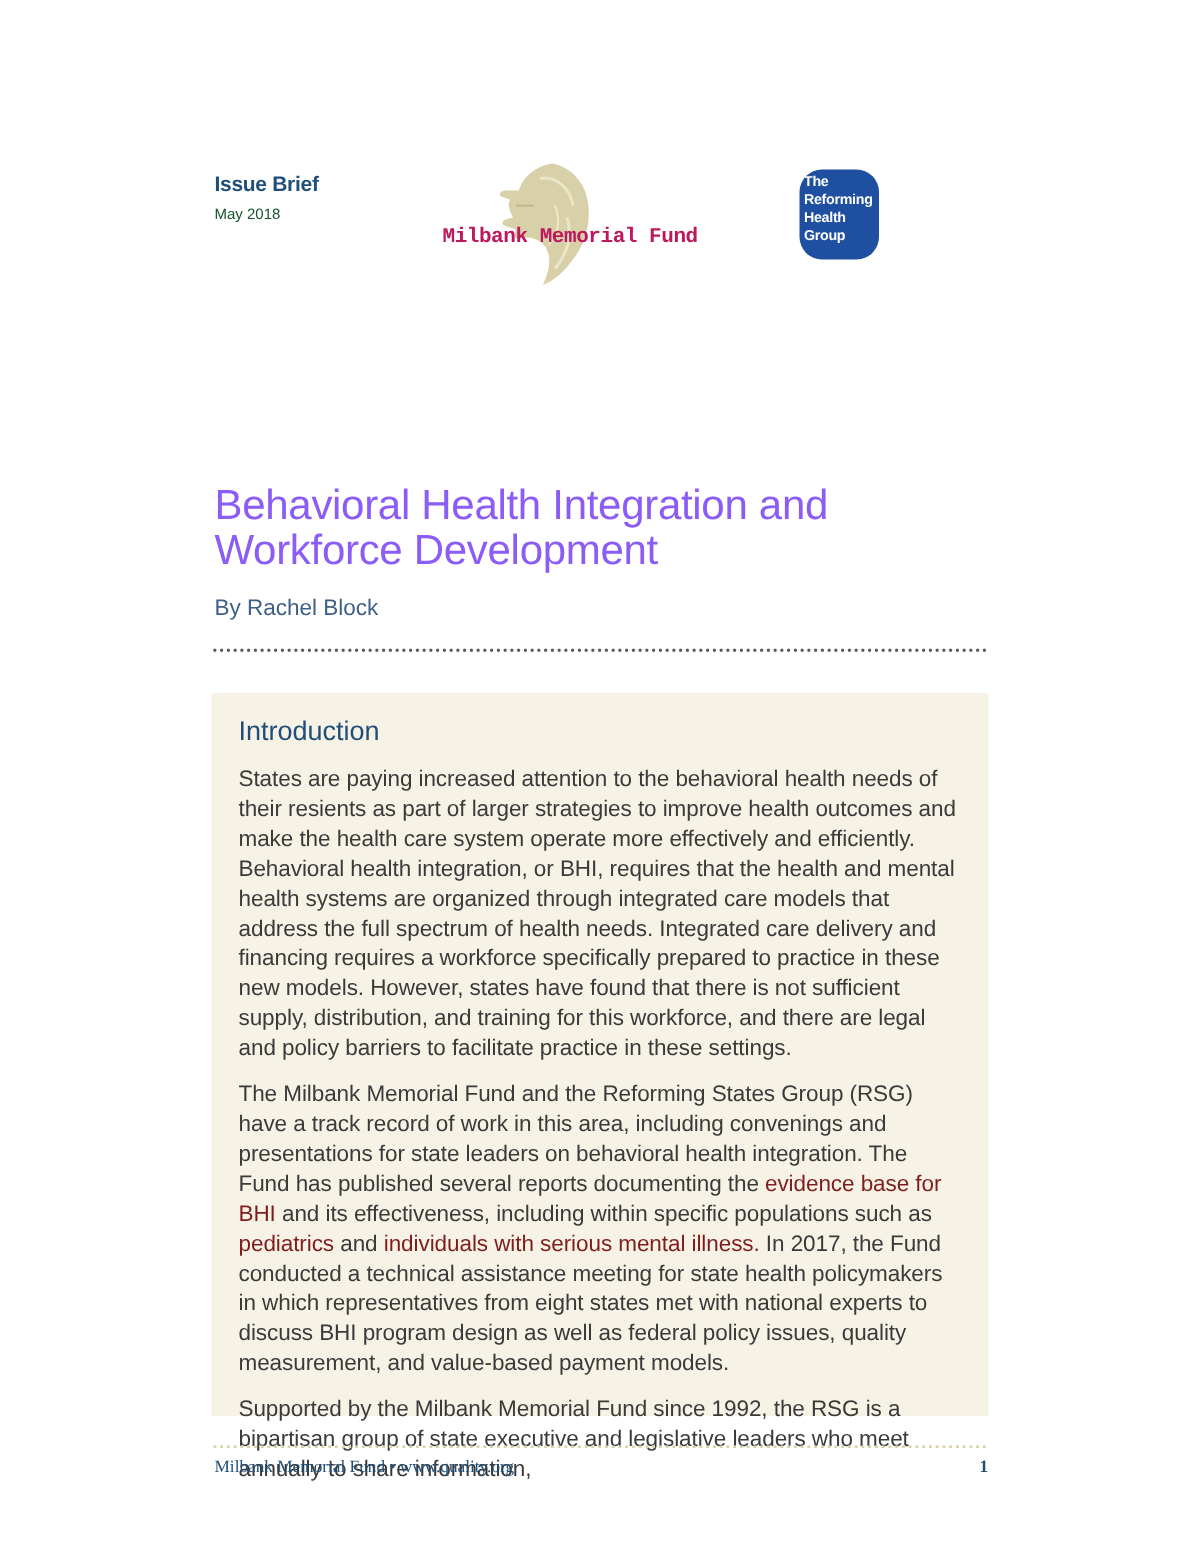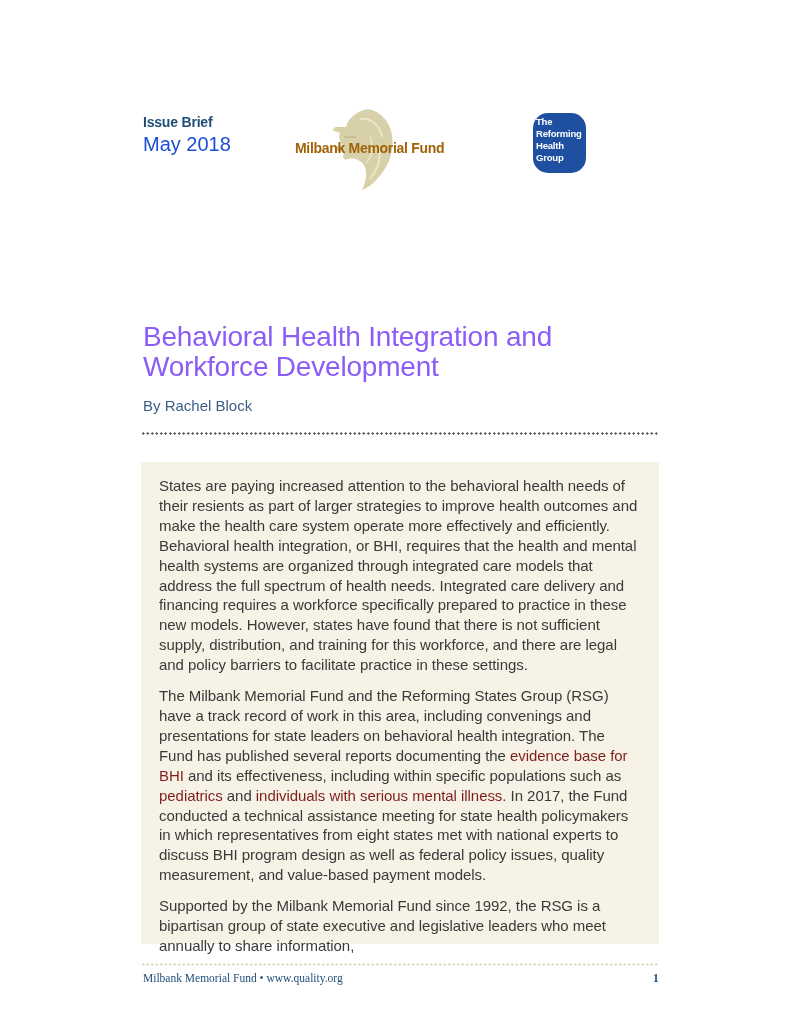--- a/index.html
+++ b/index.html
@@ -21,47 +21,47 @@
       top: 113px;
     }
     .doc-type {
       font-size: 14px;
       font-weight: bold;
       color: #1f4e79;
       line-height: 18px;
       letter-spacing: -0.2px;
     }
     .doc-date {
-      font-size: 20px;
-      color: #1d4ed8;
+      font-size: 10px;
+      color: #14532d;
       line-height: 20px;
       margin-top: 3px;
     }
     .milbank-logo {
       position: absolute;
       left: 295px;
       top: 107px;
       width: 150px;
       height: 85px;
     }
     .lion-mark {
       position: absolute;
       left: 35px;
       top: 0;
       width: 68px;
       height: 84px;
     }
     .milbank-wordmark {
       position: absolute;
       left: 0;
-      top: 33px;
-      font-family: Liberation Sans, sans-serif;
+      top: 43px;
+      font-family: Liberation Mono, monospace;
       font-size: 14px;
       font-weight: bold;
-      color: #a16207;
+      color: #be185d;
       white-space: nowrap;
       letter-spacing: -0.3px;
     }
     .rsg-logo {
       position: absolute;
       left: 533px;
       top: 113px;
       width: 53px;
       height: 60px;
       background: #1e4fa0;
@@ -189,20 +189,21 @@
   <span class="rsg-line">Health</span>
   <span class="rsg-line">Group</span>
 </div>
 
 <h1 class="title">Behavioral Health Integration and Workforce Development</h1>
 <p class="byline">By Rachel Block</p>
 
 <div class="dotted-rule"></div>
 
 <section class="intro-box">
+  <h2 class="intro-heading">Introduction</h2>
   <p class="intro-para">States are paying increased attention to the behavioral health needs of their resi­ents as part of larger strategies to improve health outcomes and make the health care system operate more effectively and efficiently. Behavioral health integration, or BHI, requires that the health and mental health systems are organized through integrated care models that address the full spectrum of health needs. Integrated care delivery and financing requires a workforce specifically prepared to practice in these new models. However, states have found that there is not sufficient supply, distribution, and training for this workforce, and there are legal and policy barriers to facilitate practice in these settings.</p>
   <p class="intro-para"><span>The Milbank Memorial Fund and the Reforming States Group (RSG) have a track re­cord of work in this area, including convenings and presentations for state leaders on behavioral health integration. The Fund has published several reports documenting the </span><a class="link">evidence base for BHI</a><span> and its effectiveness, including within specific populations such as </span><a class="link">pediatrics</a><span> and </span><a class="link">individuals with serious mental illness.</a><span> In 2017, the Fund conducted a technical assistance meeting for state health policymakers in which representatives from eight states met with national experts to discuss BHI program design as well as federal policy issues, quality measurement, and value-based pay­ment models.</span></p>
   <p class="intro-para">Supported by the Milbank Memorial Fund since 1992, the RSG is a bipartisan group of state executive and legislative leaders who meet annually to share information,</p>
 </section>
 
 <div class="footer-rule"></div>
 <div class="footer-text">Milbank Memorial Fund • www.quality.org</div>
 <div class="page-number">1</div>
 
 </body></html>

